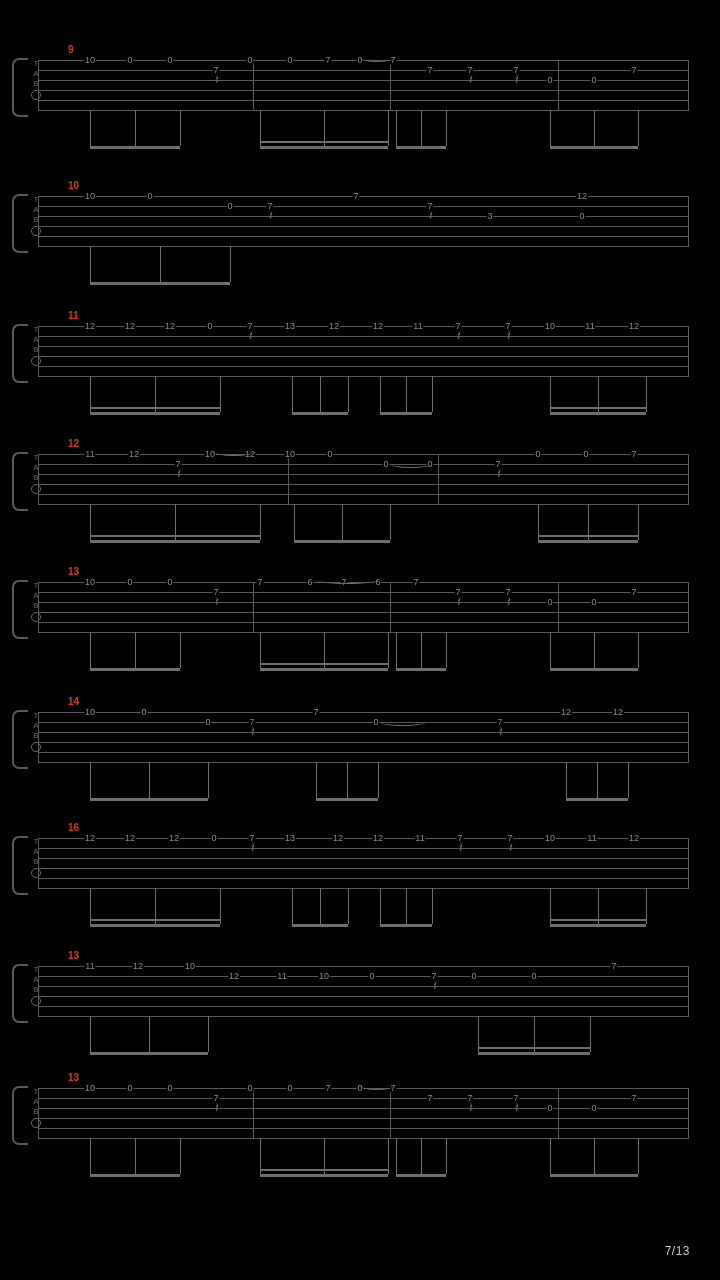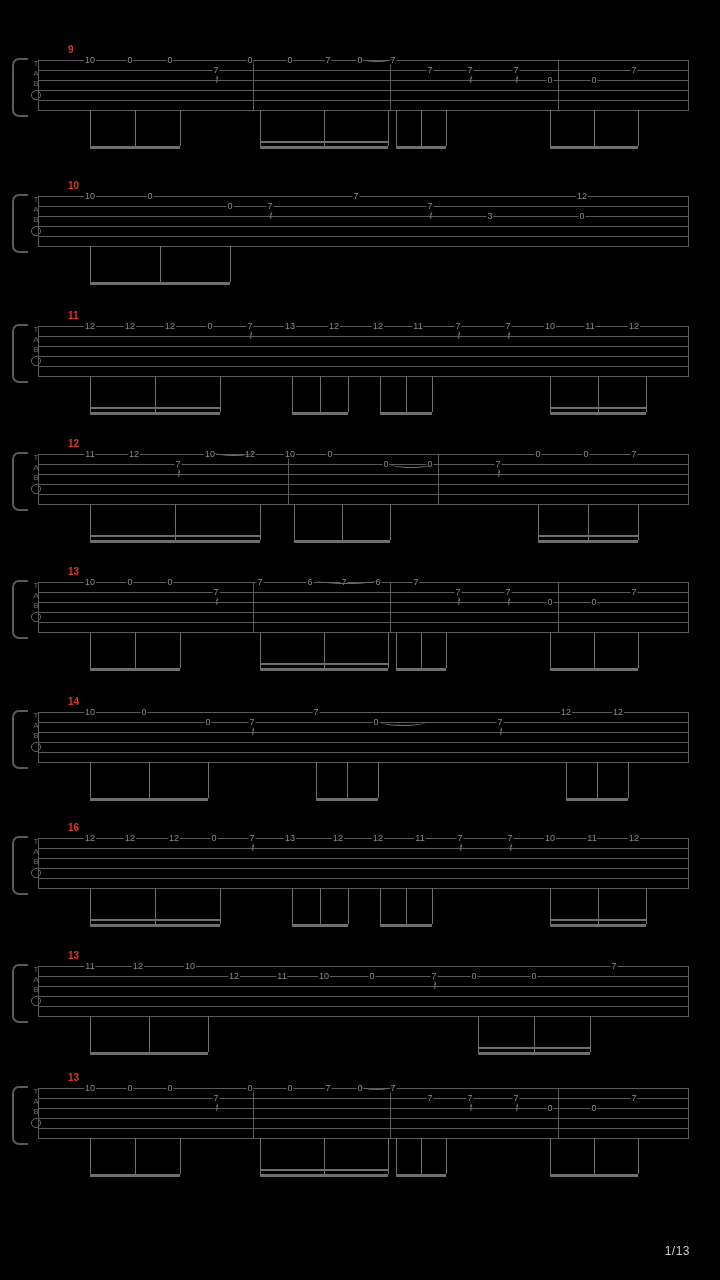--- a/index.html
+++ b/index.html
@@ -524,13 +524,13 @@
       <div class="beam" style="left: 358px; width: 50px; top: 86px;"></div>
       <div class="stem" style="left: 358px; top: 50px; height: 36px;"></div>
       <div class="stem" style="left: 383px; top: 50px; height: 36px;"></div>
       <div class="stem" style="left: 408px; top: 50px; height: 36px;"></div>
       <div class="beam" style="left: 512px; width: 88px; top: 86px;"></div>
       <div class="stem" style="left: 512px; top: 50px; height: 36px;"></div>
       <div class="stem" style="left: 556px; top: 50px; height: 36px;"></div>
       <div class="stem" style="left: 600px; top: 50px; height: 36px;"></div>
     </div>
   </div>
-<div class="page-num">1/13</div>
+<div class="page-num">7/13</div>
 
 </body></html>

